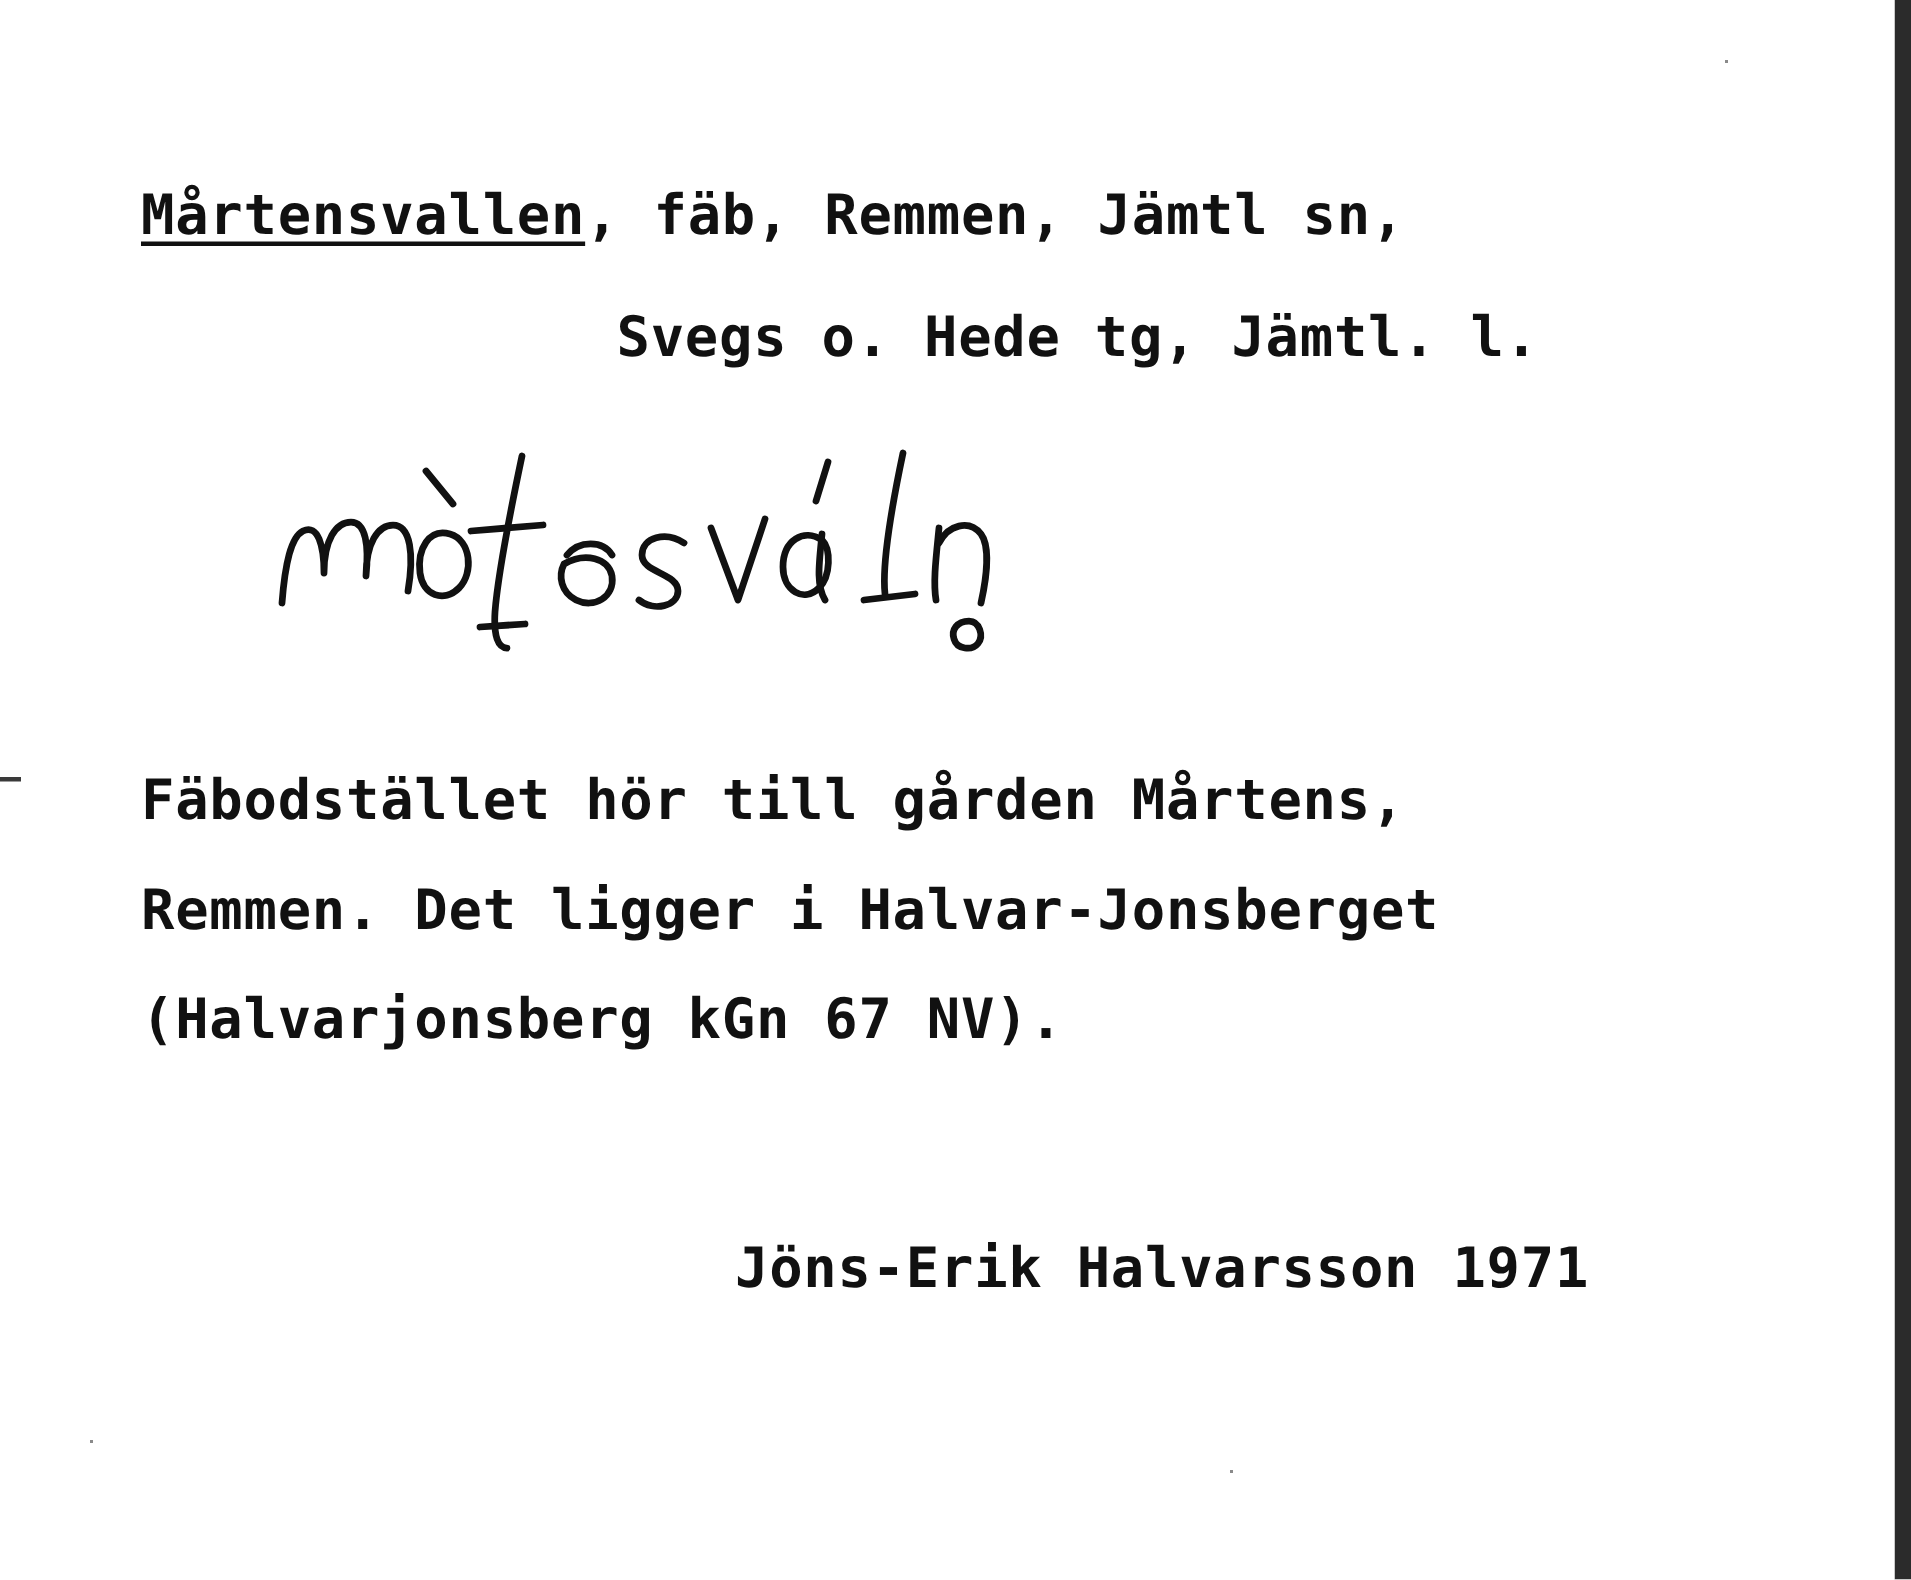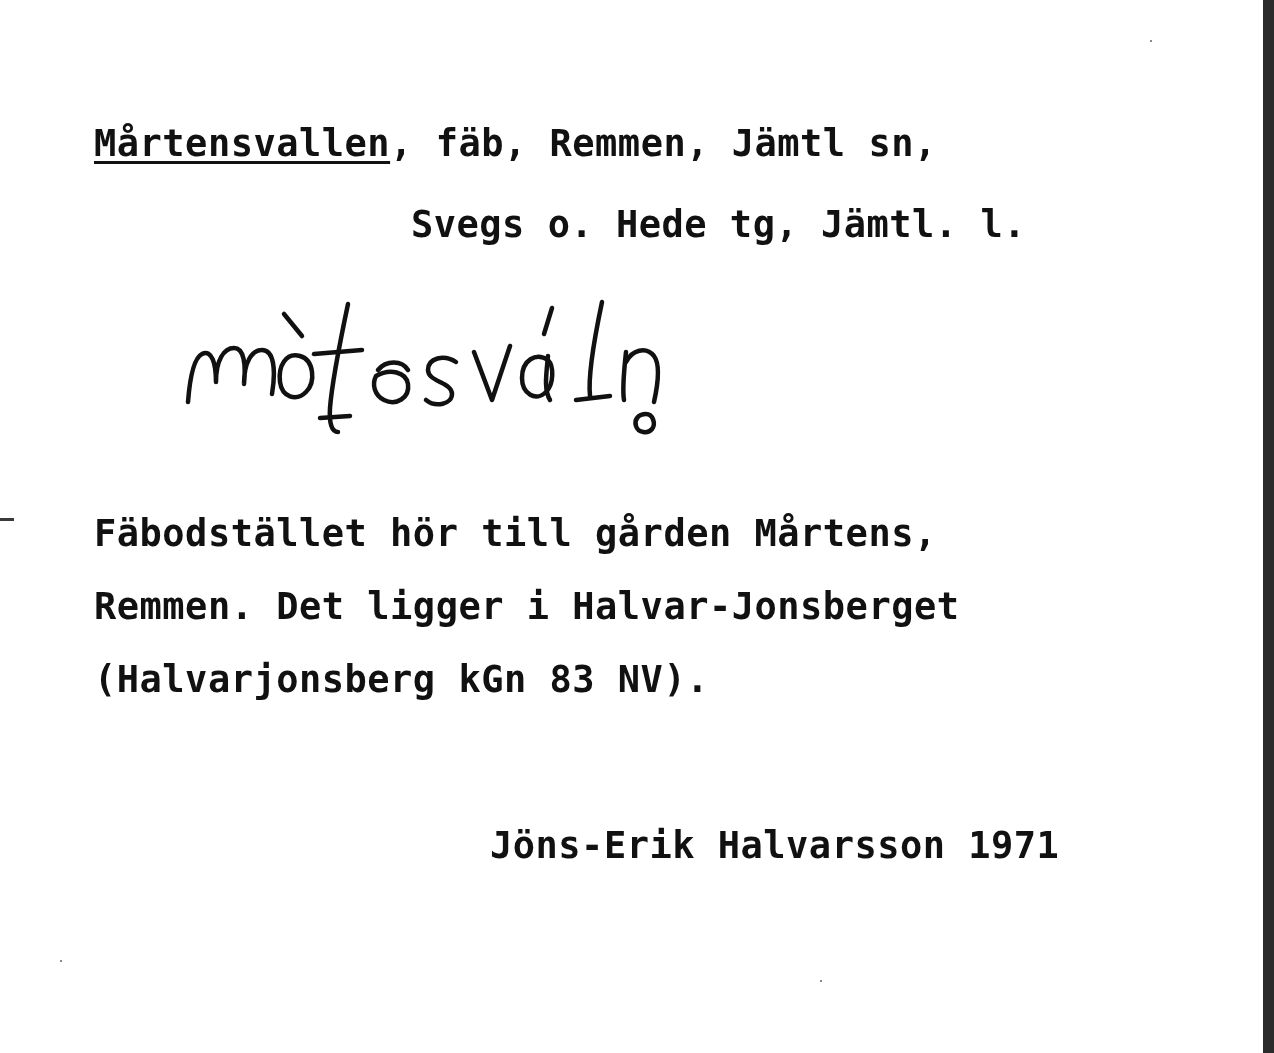--- a/index.html
+++ b/index.html
@@ -157,21 +157,21 @@
 
         <path d="M446 62 C444 82, 442 98, 444 110"></path>
         <path d="M446 72 C452 60, 466 56, 474 66 C480 74, 478 94, 474 112"></path>
         <path d="M466 124 C458 124, 454 130, 456 136 C458 143, 468 144, 472 139 C476 134, 473 124, 466 124 Z"></path>
       </g>
     </svg>
   </div>
 
   <div class="typed" id="line-body-1">Fäbodstället hör till gården Mårtens,</div>
   <div class="typed" id="line-body-2">Remmen. Det ligger i Halvar-Jonsberget</div>
-  <div class="typed" id="line-body-3">(Halvarjonsberg kGn 83 NV).</div>
+  <div class="typed" id="line-body-3">(Halvarjonsberg kGn 67 NV).</div>
 
   <div class="typed" id="line-signature">Jöns-Erik Halvarsson 1971</div>
 
   <div class="speck" style="left:1150px; top:40px; width:2px; height:2px;"></div>
   <div class="speck" style="left:60px; top:960px; width:2px; height:2px;"></div>
   <div class="speck" style="left:820px; top:980px; width:2px; height:2px;"></div>
 
 </div>
 
 </body></html>

